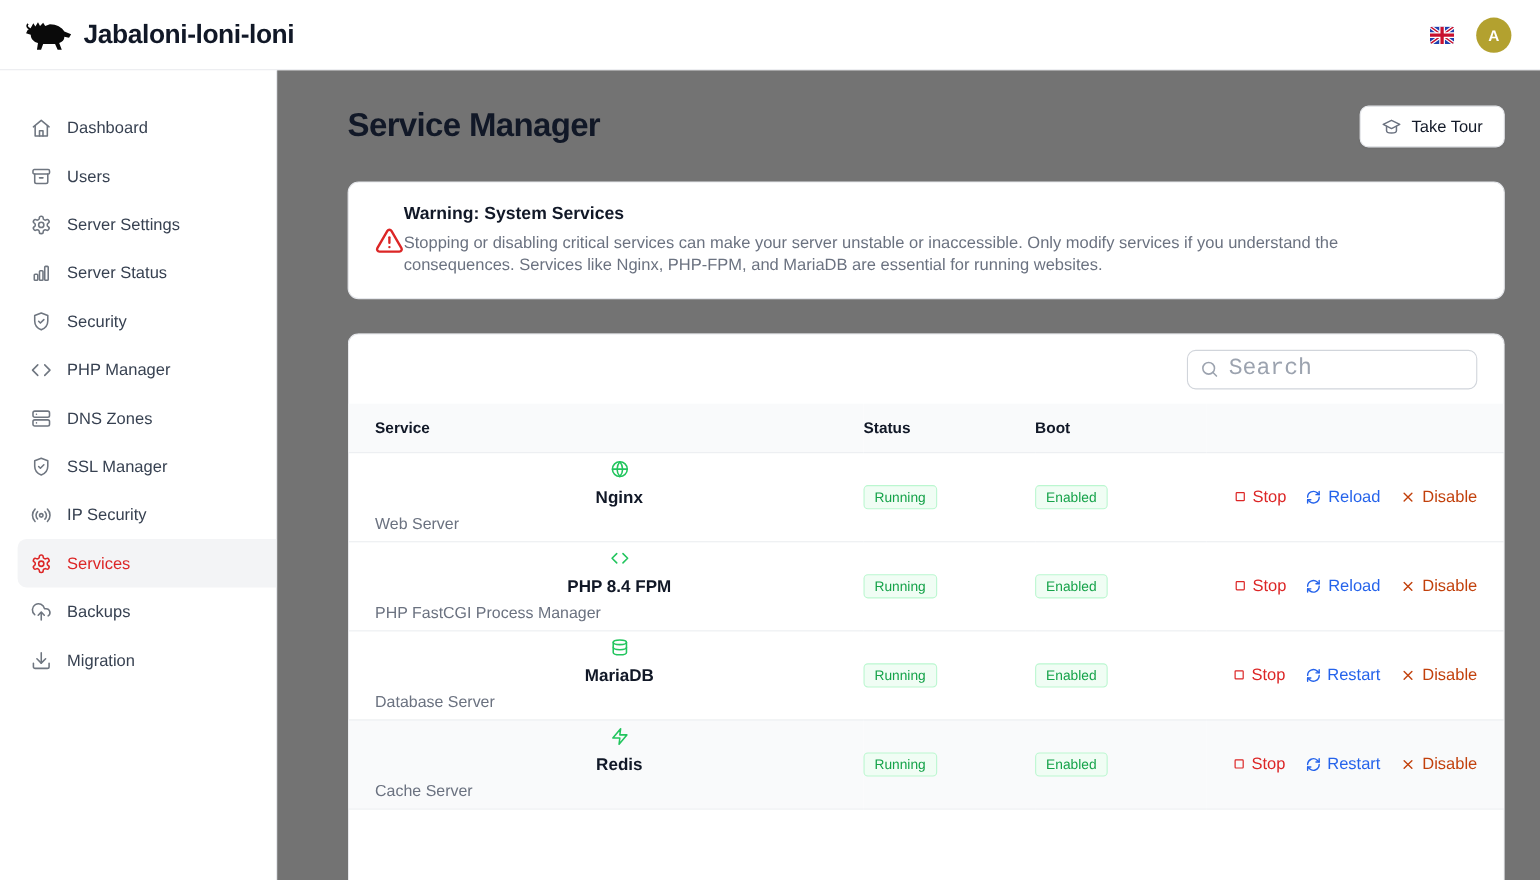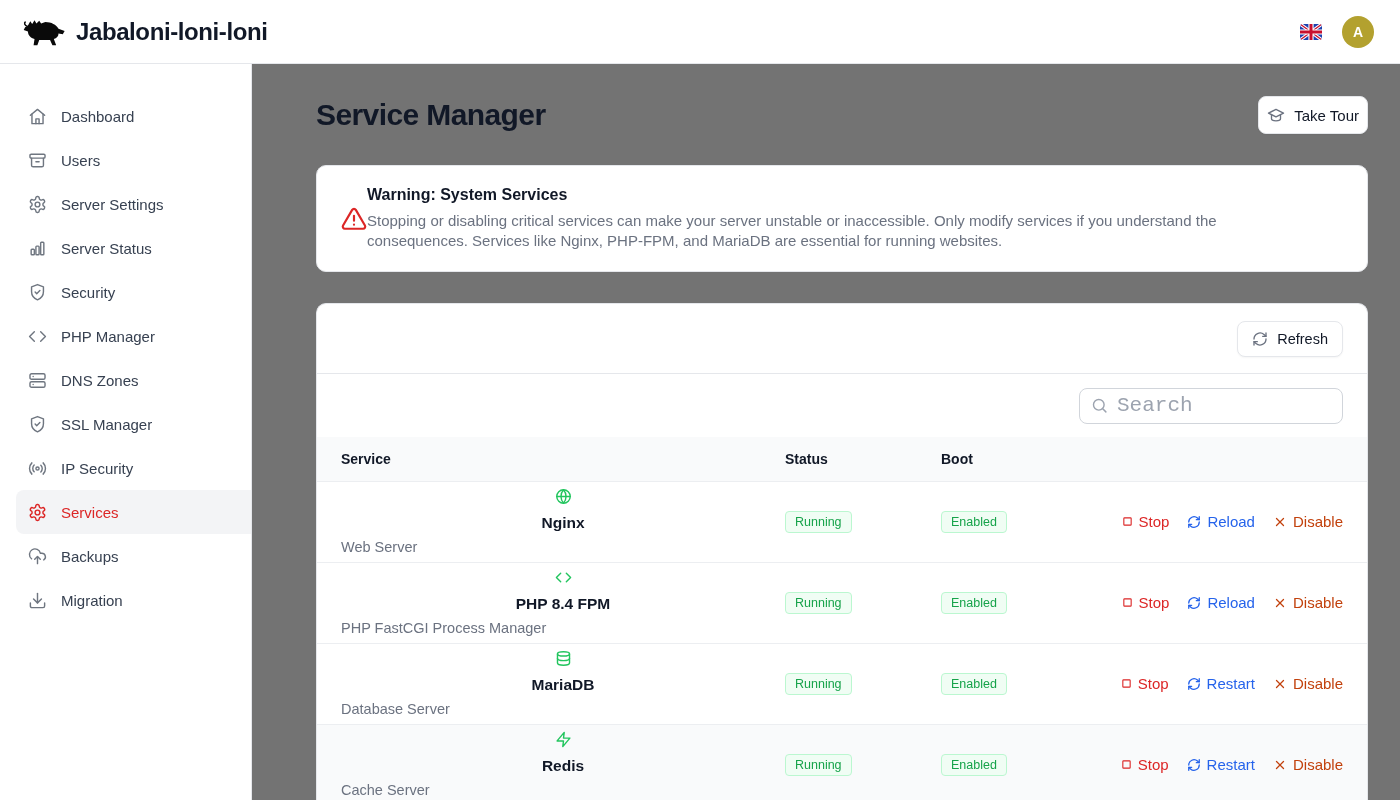--- a/index.html
+++ b/index.html
@@ -29,21 +29,21 @@
   .side-item.active .icon { color: var(--red); }
 
   
   .main { flex: 1; padding: 32px 32px 0 64px; background: #737373; }
   .page-header { display: flex; align-items: center; justify-content: space-between; }
   .page-title { font-size: 30px; font-weight: 700; letter-spacing: -0.6px; }
   .btn { display: inline-flex; align-items: center; gap: 9px; background: #fff; border: 1px solid #e5e7eb;
          border-radius: 8px; font-family: inherit; font-size: 15px; font-weight: 500; color: #111827;
          cursor: pointer; box-shadow: 0 1px 2px rgba(0,0,0,.04); }
   .btn .icon { width: 18px; height: 18px; color: #6b7280; }
-  .btn-tour { height: 38px; padding: 0 8px; }
+  .btn-tour { height: 38px; padding: 0 19px; }
   .btn-refresh { height: 36px; padding: 0 14px; font-size: 14.5px; }
   .btn-refresh .icon { width: 16px; height: 16px; }
 
   
   .warning-card { margin-top: 31px; background: #fff; border: 1px solid #e5e7eb; border-radius: 10px;
                   padding: 20px 24px; display: flex; align-items: center; }
   .warning-card .icon { width: 26px; height: 26px; color: var(--red); flex: none; }
   .warning-title { font-size: 16px; font-weight: 700; margin-bottom: 7px; }
   .warning-body { font-size: 15px; color: #6b7280; line-height: 20px; max-width: 865px; }
 
@@ -237,31 +237,20 @@
           <path d="M12 9v4.5"></path>
           <path d="M12 17.2h.01"></path>
       </svg>
       <div>
         <div class="warning-title">Warning: System Services</div>
         <div class="warning-body">Stopping or disabling critical services can make your server unstable or inaccessible. Only modify services if you understand the consequences. Services like Nginx, PHP-FPM, and MariaDB are essential for running websites.</div>
       </div>
     </div>
 
     <div class="card2">
-      <div class="toolbar">
-        <button class="btn btn-refresh">
-          <svg class="icon" viewBox="0 0 24 24" fill="none" stroke="currentColor" stroke-width="2" stroke-linecap="round" stroke-linejoin="round">
-            <path d="M3 12a9 9 0 0 1 15-6.7L21 8"></path>
-              <path d="M21 3v5h-5"></path>
-              <path d="M21 12a9 9 0 0 1-15 6.7L3 16"></path>
-              <path d="M3 21v-5h5"></path>
-          </svg>
-          <span>Refresh</span>
-        </button>
-      </div>
 
       <div class="search-row">
         <div class="search-box">
           <svg class="icon" viewBox="0 0 24 24" fill="none" stroke="currentColor" stroke-width="2" stroke-linecap="round" stroke-linejoin="round">
             <circle cx="11" cy="11" r="7.5"></circle>
               <path d="m21 21-4.8-4.8"></path>
           </svg>
           <input type="text" placeholder="Search" style="">
         </div>
       </div>

